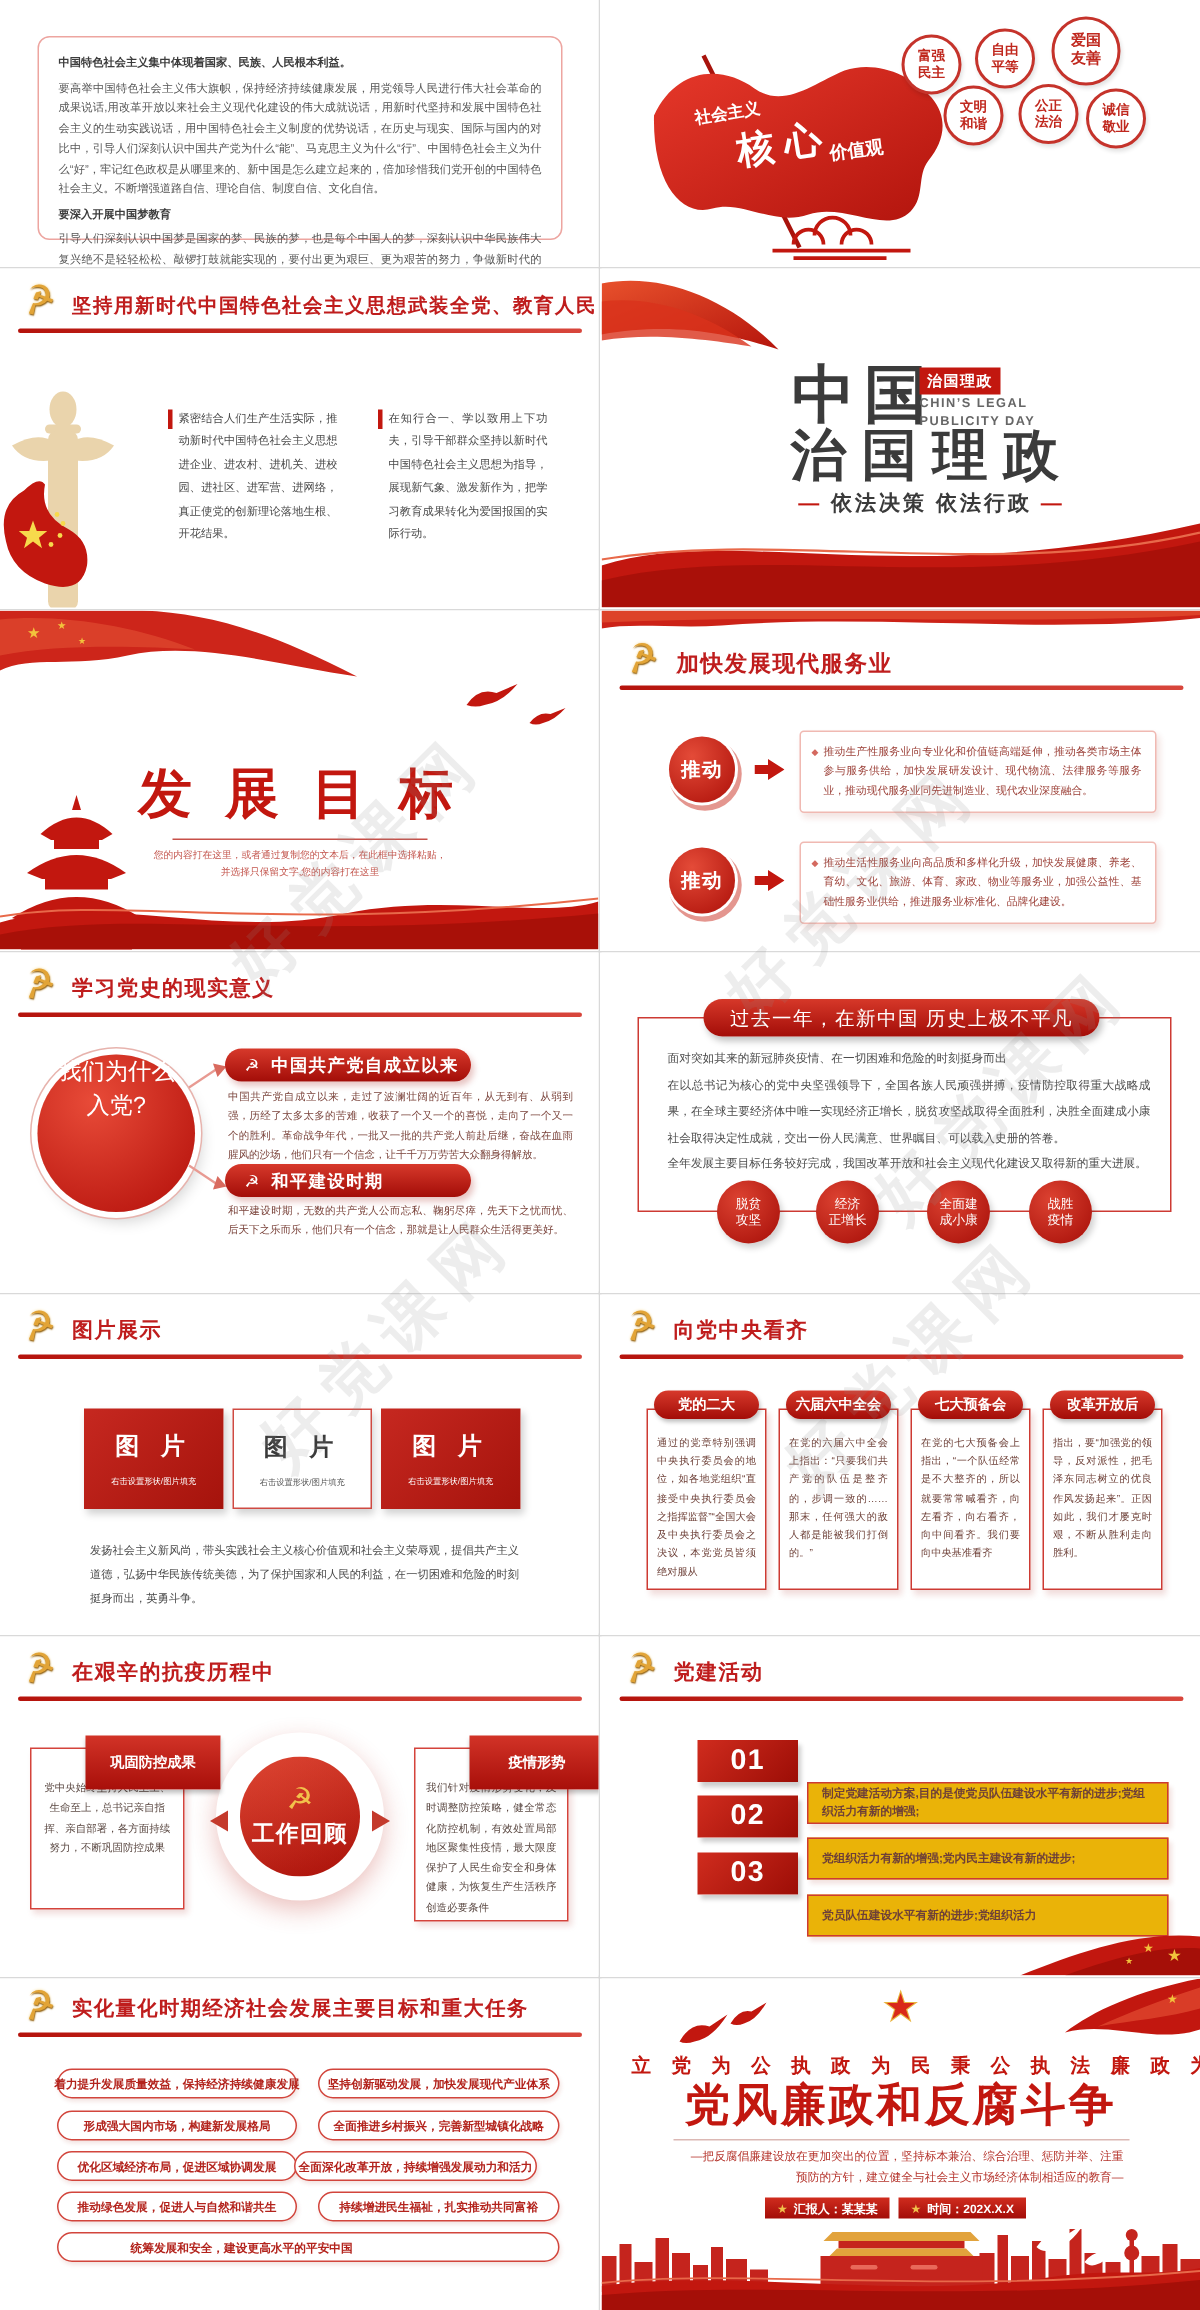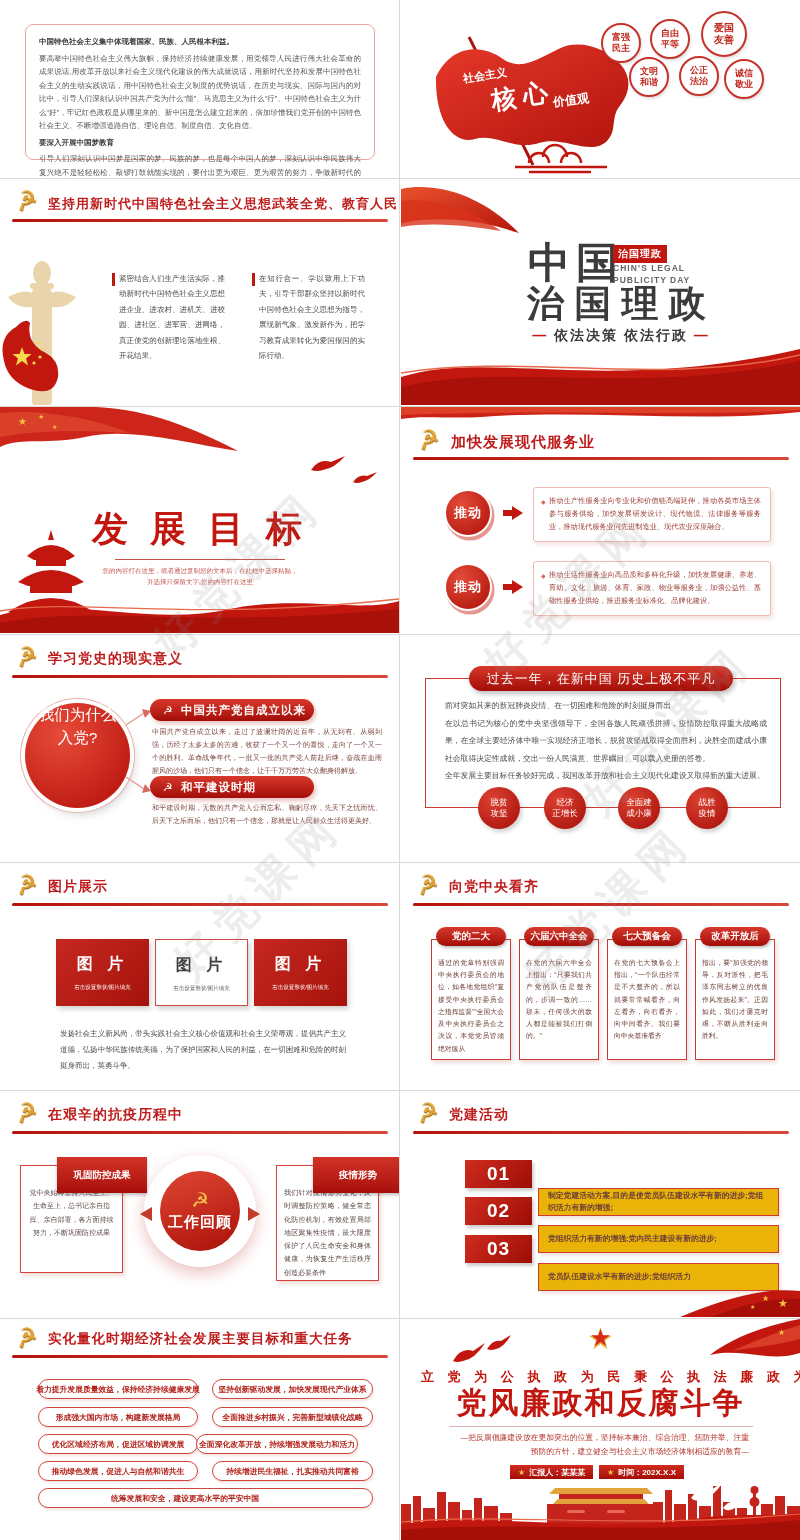--- a/index.html
+++ b/index.html
@@ -411,21 +411,21 @@
     <div class="hdr-title" style="left:48px;top:11px;font-size:13.5px">实化量化时期经济社会发展主要目标和重大任务</div>
     <div class="hdr-line" style="left:12px;right:11px;top:36px"></div>
     <div class="s13-pill" style="left:38px;top:60px;width:160px">着力提升发展质量效益，保持经济持续健康发展</div>
     <div class="s13-pill" style="left:212px;top:60px;width:161px">坚持创新驱动发展，加快发展现代产业体系</div>
     <div class="s13-pill" style="left:38px;top:88px;width:160px">形成强大国内市场，构建新发展格局</div>
     <div class="s13-pill" style="left:212px;top:88px;width:161px">全面推进乡村振兴，完善新型城镇化战略</div>
     <div class="s13-pill" style="left:38px;top:115px;width:160px">优化区域经济布局，促进区域协调发展</div>
     <div class="s13-pill" style="left:196px;top:115px;width:162px">全面深化改革开放，持续增强发展动力和活力</div>
     <div class="s13-pill" style="left:38px;top:142px;width:160px">推动绿色发展，促进人与自然和谐共生</div>
     <div class="s13-pill" style="left:212px;top:142px;width:161px">持续增进民生福祉，扎实推动共同富裕</div>
-    <div class="s13-pill" style="left:38px;top:169px;width:335px;justify-content:flex-start;padding-left:72px">统筹发展和安全，建设更高水平的平安中国</div>
+    <div class="s13-pill" style="left:38px;top:169px;width:335px;justify-content:flex-start;padding-left:48px">统筹发展和安全，建设更高水平的平安中国</div>
   </div>
 
   <div class="slide" style="left:401px;top:1319px;width:399px;height:221px">
     <svg width="130" height="58" viewBox="0 0 130 58" style="position:absolute;right:0;top:0">
       <path d="M130,0 L130,34 C100,44 70,28 40,36 C58,22 88,8 130,0 Z" fill="#c2170f"></path>
       <path d="M130,6 C104,14 80,24 62,32 C84,28 110,26 130,20 Z" fill="#e04a30" opacity=".75"></path>
       <text x="108" y="16" fill="#f2c23c" font-size="8">★</text>
     </svg>
     <svg width="70" height="44" viewBox="0 0 70 44" style="position:absolute;left:48px;top:14px" fill="#c2170f">
       <path d="M4,28 Q12,14 24,18 L36,10 Q26,26 14,28 Q8,30 4,28Z"></path>

